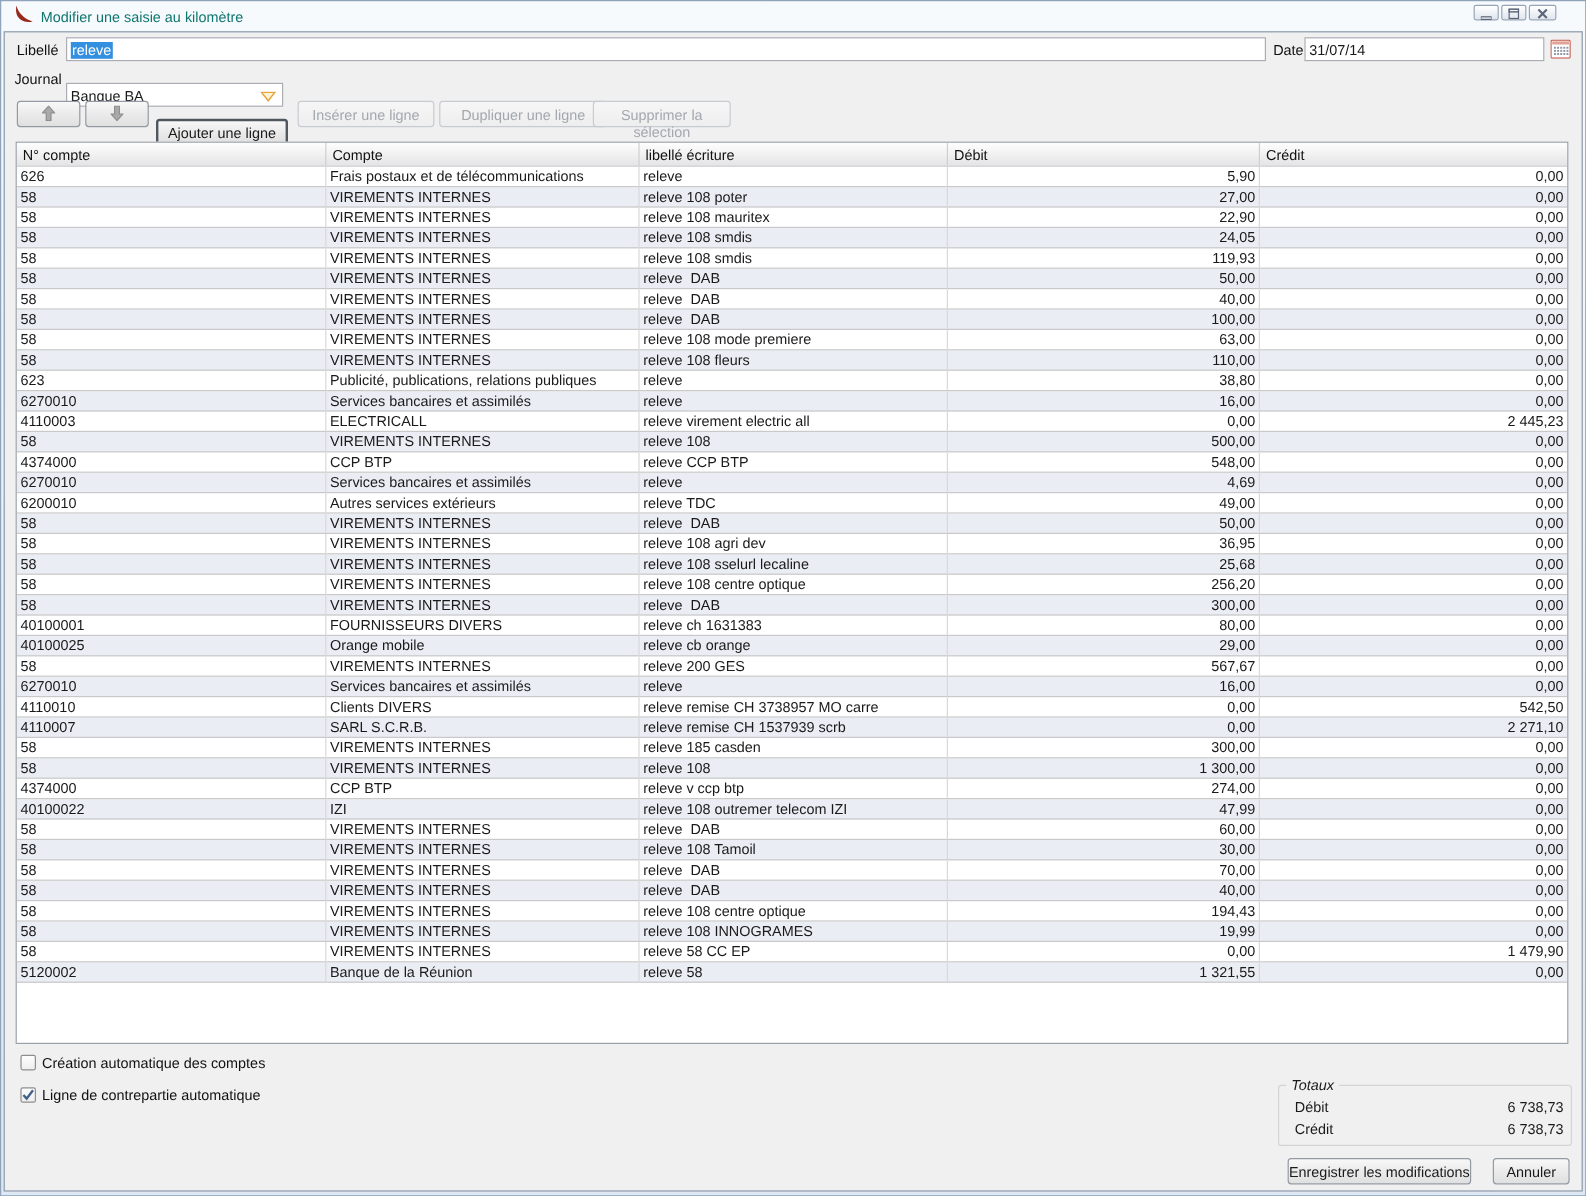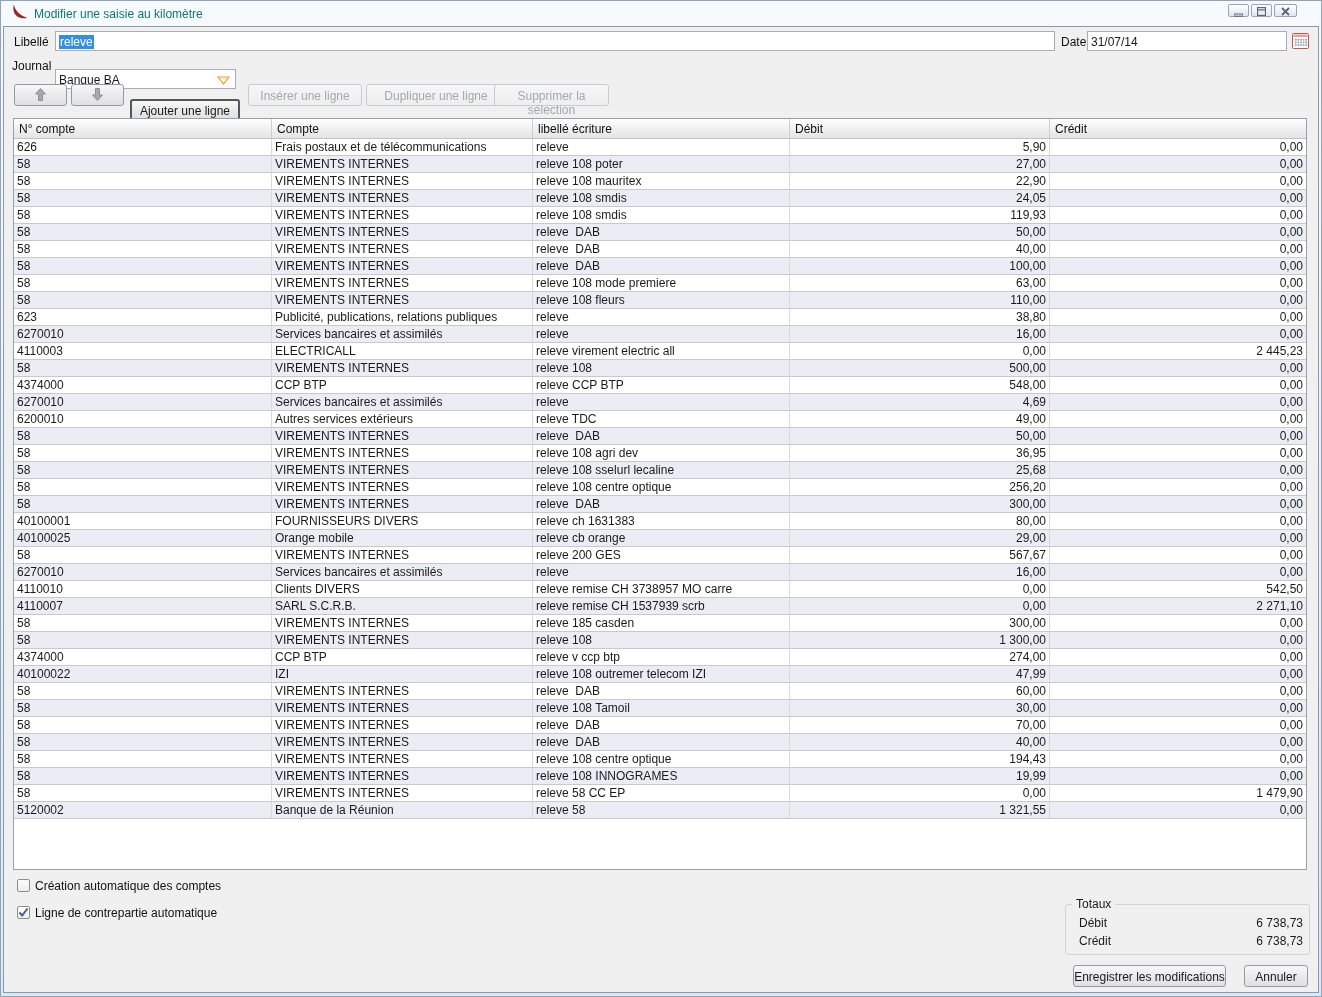--- a/index.html
+++ b/index.html
@@ -24,21 +24,21 @@
 .th { padding:3px 0 0 5px; border-right:1px solid #cfcfcf; color:#111; overflow:hidden; white-space:pre; }
 .th:last-child { border-right:none; }
 .tr { display:grid; grid-template-columns:258px 261px 257px 260px auto; height:17px; background:#fff; }
 .tr.alt { background:#eaedf4; }
 .td { padding:1px 3px 0 3px; border-right:1px solid #d9d9d9; border-bottom:1px solid #c9c9c9; overflow:hidden; white-space:pre; font-size:12px; }
 .td:last-child { border-right:none; }
 .td.num { text-align:right; }
 .cb { width:13px; height:13px; background:linear-gradient(#fdfdfd,#eeeeee); border:1px solid #8e8e8e; border-radius:2px; }
 .cb-label { font-size:12px; color:#111; }
 .totals-box { left:1065px; top:904px; width:245px; height:51px; border:1px solid #d4d4d4; border-radius:3px; }
-.totals-legend { left:1072px; top:897px; background:#f0f0f0; padding:0 4px; font-size:12px; }
+.totals-legend { left:1072px; top:897px; background:#f0f0f0; padding:0 4px; font-size:12px;font-style:italic; }
 .totals-row { left:1079px; width:224px; display:flex; justify-content:space-between; font-size:12px; }
 </style>
 </head>
 <body>
 
 <div class="window-frame"></div>
 <div class="content-panel"></div>
 
 <svg class="abs titlebar-icon" viewBox="0 0 18 18">
   <path d="M2.6 0.6 C 4.4 7, 9 11.6, 16.2 13.9 C 10 15.4, 4.9 12.9, 3.1 8.6 C 2.2 6.2, 2.2 3.2, 2.6 0.6 Z" fill="#97291f"></path>

